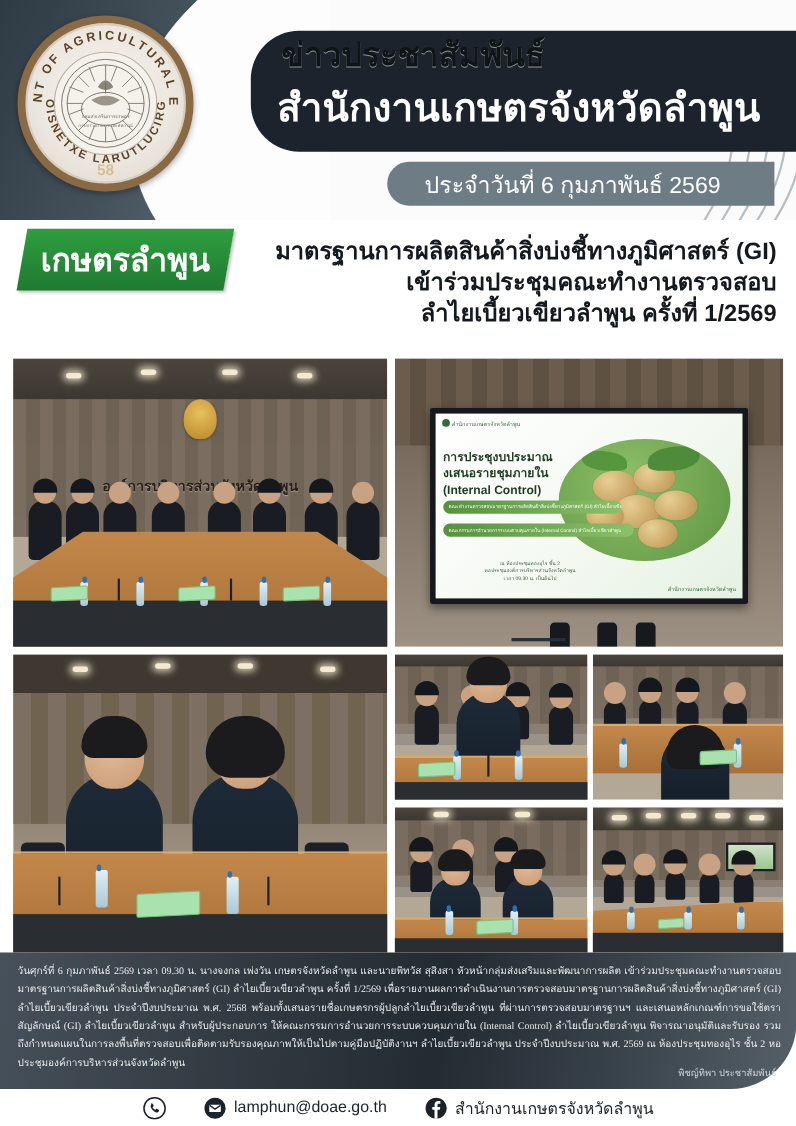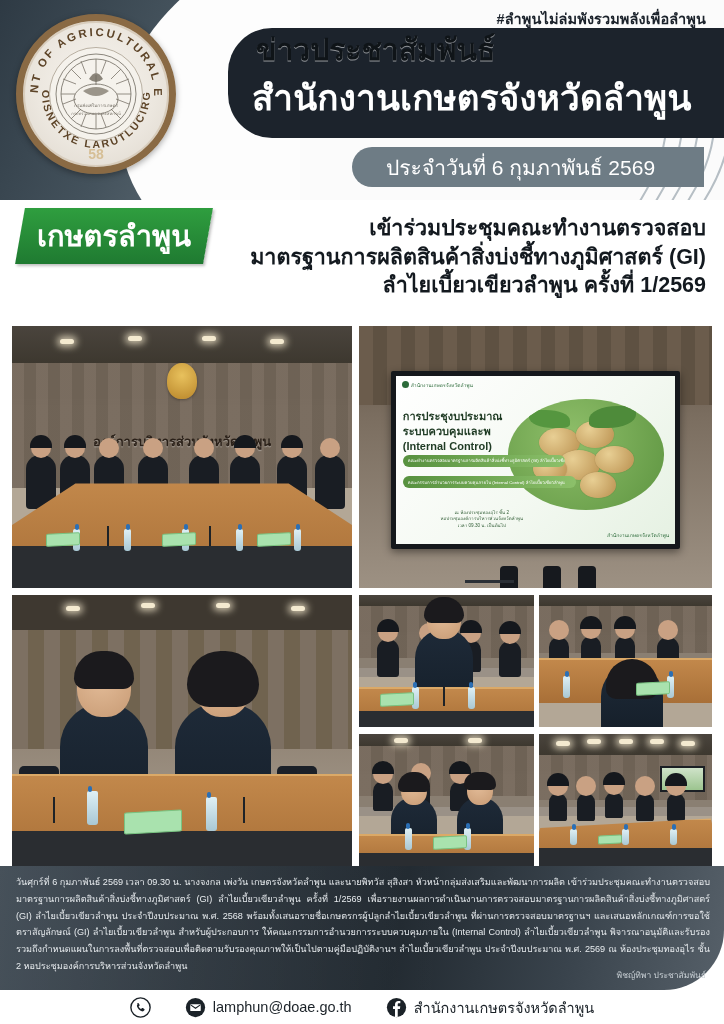--- a/index.html
+++ b/index.html
@@ -237,21 +237,21 @@
     overflow:hidden;
   }
   .body-panel .sheen {
     position:absolute; left:-10%; top:-40%; width:70%; height:190%;
     background:linear-gradient(100deg,rgba(255,255,255,.07),rgba(255,255,255,0));
     transform:rotate(-8deg);
   }
   .body-text {
     position:absolute; left:16px; top:8px; width:694px;
     color:#e8ecef; font-size:9.1px; line-height:1.85;
-    text-align:justify; text-justify:inter-word;
+    text-align:justify; text-justify:inter-word;font-family:Liberation Serif, serif;
   }
 
   .signature {
     position:absolute; right:18px; top:968px;
     color:#cfd6db; font-size:8.5px; white-space:nowrap;
   }
 
   
   .footer {
     position:absolute; left:0; top:990px; width:724px; height:34px;
@@ -312,36 +312,35 @@
           <path d="M45 26 v10" stroke="#6f6a60"></path>
           <path d="M32 42 q13 -8 26 0 q-13 10 -26 0 z" fill="#9b958a" stroke="none"></path>
         </g>
         <text x="45" y="58" font-size="4.6" fill="#6f6a60" text-anchor="middle" font-family="'Liberation Sans',sans-serif">กรมส่งเสริมการเกษตร</text>
         <text x="45" y="66" font-size="4.2" fill="#7a746a" text-anchor="middle" font-family="'Liberation Sans',sans-serif">กระทรวงเกษตรและสหกรณ์</text>
       </svg>
     </div>
     <div style="position:absolute;left:50%;bottom:12px;transform:translateX(-50%);font-size:14px;font-weight:bold;color:#c7a15e;opacity:.55;">58</div>
   </div>
 
-  <div class="hashtag">#ลำพูนไม่ล่มพังรวมพลังเพื่อลำพูน</div>
   <div class="kicker">ข่าวประชาสัมพันธ์</div>
   <div class="office-name">สำนักงานเกษตรจังหวัดลำพูน</div>
 
   <div class="date-pill">
     <span>ประจำวันที่  6 กุมภาพันธ์ 2569</span>
   </div>
 </div>
 
 <div class="title-zone">
   <div class="green-badge">
     <span>เกษตรลำพูน</span>
   </div>
   <div class="headline">
+    <div>มาตรฐานการผลิตสินค้าสิ่งบ่งชี้ทางภูมิศาสตร์ (GI)</div>
     <div>เข้าร่วมประชุมคณะทำงานตรวจสอบ</div>
-    <div>มาตรฐานการผลิตสินค้าสิ่งบ่งชี้ทางภูมิศาสตร์ (GI)</div>
     <div>ลำไยเบี้ยวเขียวลำพูน ครั้งที่ 1/2569</div>
   </div>
 </div>
 
 <div class="photos">
 
   <div class="ph ph-1">
     <div class="room">
       <div class="ceiling"></div>
       <div class="wall-wood" style="top:14%;height:48%;"></div>
@@ -376,21 +375,21 @@
   </div>
 
   <div class="ph ph-2">
     <div class="proj-room">
       <div class="proj-wall"></div>
       <div class="screen-frame">
         <div class="slide">
           <div class="slide-logo">สำนักงานเกษตรจังหวัดลำพูน</div>
           <div class="slide-title">
             <div>การประชุงบประมาณ</div>
-            <div>ระบบควบคุมและพ</div>
+            <div>งเสนอรายชุมภายใน</div>
             <div>(Internal Control)</div>
           </div>
           <div class="slide-circle">
             <div class="longan" style="left:20%;top:26%;width:26%;height:26%"></div>
             <div class="longan" style="left:44%;top:20%;width:24%;height:24%"></div>
             <div class="longan" style="left:32%;top:46%;width:27%;height:27%"></div>
             <div class="longan" style="left:56%;top:42%;width:25%;height:25%"></div>
             <div class="longan" style="left:16%;top:52%;width:22%;height:22%"></div>
             <div class="longan" style="left:46%;top:66%;width:23%;height:23%"></div>
             <div style="position:absolute;left:52%;top:6%;width:30%;height:20%;background:#4e8b3a;border-radius:60% 20% 60% 20%"></div>

